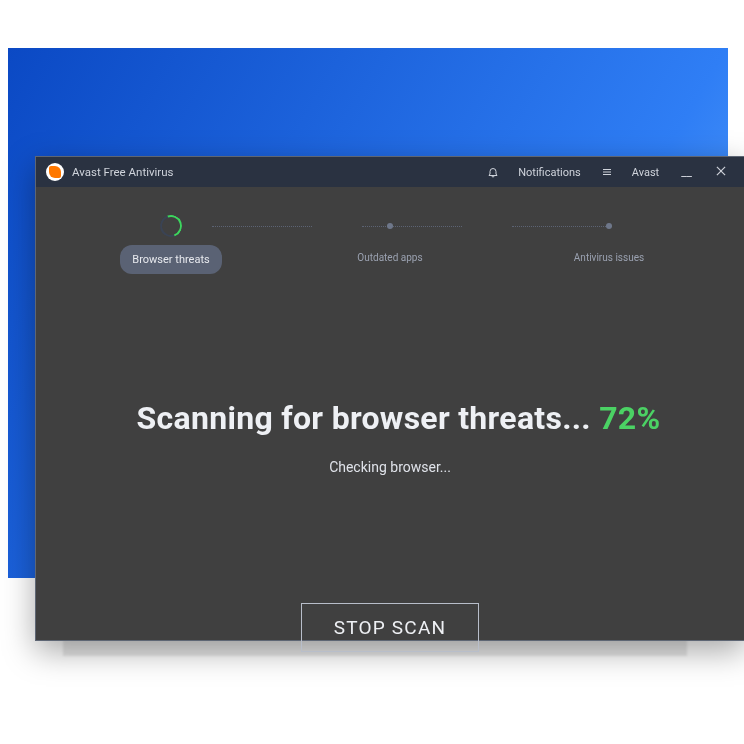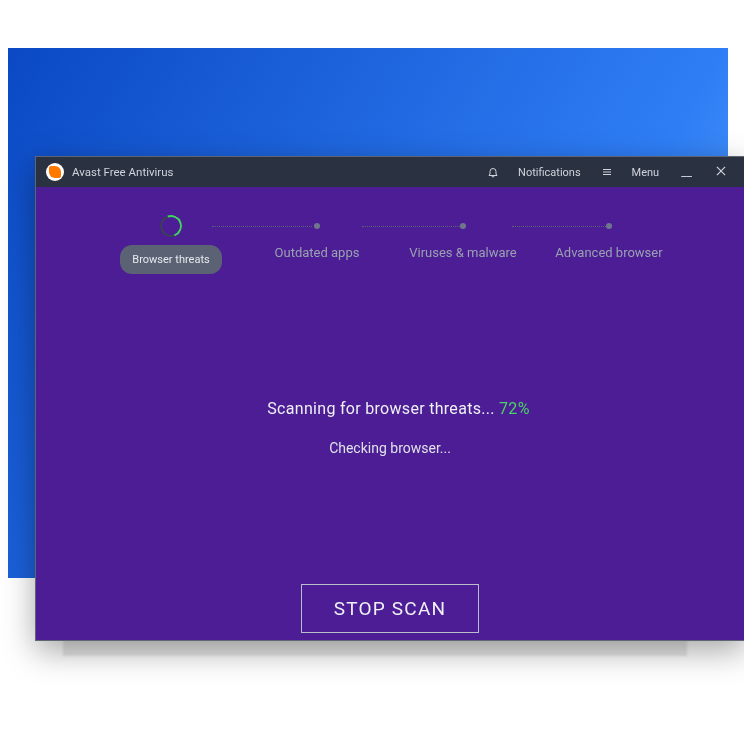--- a/index.html
+++ b/index.html
@@ -1,40 +1,40 @@
 <!DOCTYPE html>
 <html><head>
 <meta charset="utf-8">
 <style>
   * { box-sizing: border-box; margin: 0; padding: 0; }
   body { width: 744px; height: 744px; background: #fff; font-family: -apple-system, "Segoe UI", Roboto, Arial, sans-serif; position: relative; overflow: hidden; }
   .bluebg { position: absolute; top: 48px; left: 8px; width: 720px; height: 530px; background: linear-gradient(120deg, #0b49c4 0%, #2f7ef5 70%, #62a9fb 100%); }
   .shadowbar { position: absolute; top: 638px; left: 63px; width: 624px; height: 18px; background: rgba(0,0,0,0.09); filter: blur(1px);}
-  .appwin { position: absolute; top: 156px; left: 35px; width: 710px; height: 485px; background: #4c1d95; border: 1px solid #5e6674; box-shadow: 0 10px 30px rgba(0,0,0,0.35); color: #fff; }
+  .appwin { position: absolute; top: 156px; left: 35px; width: 710px; height: 485px; background: #404040; border: 1px solid #5e6674; box-shadow: 0 10px 30px rgba(0,0,0,0.35); color: #fff; }
   .titlebar { height: 30px; background: #2a3241; display: flex; align-items: center; padding: 0 10px; font-size: 11px; gap: 8px; }
   .logo { width: 18px; height: 18px; border-radius: 50%; background: #fff; display: flex; align-items: center; justify-content: center; }
   .logo-inner { width: 12px; height: 12px; background: #ff7800; border-radius: 2px 6px 2px 6px; }
   .title-text { color: #cfd3db; font-size: 11.5px; }
   .title-spacer { flex: 1; }
   .hdrbtn { display: flex; align-items: center; gap: 19px; color: #cfd3db; font-size: 11px; padding: 2px 6px; cursor: pointer; }
   .hdricon { width: 12px; height: 12px; display: inline-block; }
   .minbtn { color: #cfd3db; font-size: 12px; padding: 0 8px; cursor: pointer; line-height: 8px; }
   .closebtn { color: #cfd3db; font-size: 14px; padding: 0 6px; cursor: pointer; }
   .stepper { display: flex; justify-content: space-between; align-items: flex-start; padding: 28px 70px 20px 70px; position: relative; }
   .step { display: flex; flex-direction: column; align-items: center; width: 130px; position: relative; }
   .step-ind { width: 22px; height: 22px; display: flex; align-items: center; justify-content: center; margin-bottom: 8px; }
   .dot { width: 6px; height: 6px; border-radius: 50%; background: #6e778a; }
-  .step-label { font-size: 13px; color: #9aa1b0; }
+  .step-label { font-size: 10px; color: #9aa1b0; margin-top: 7px; }
   .step-pill { background: #5a6274; padding: 8px 12px; border-radius: 12px; color: #e7e9ee; font-size: 11px; }
   .connector { position: absolute; top: 39px; height: 1px; border-top: 1px dotted #5c6374; }
   .c1 { left: 176px; width: 100px; }
   .c2 { left: 326px; width: 100px; }
   .c3 { left: 476px; width: 100px; }
   .center { text-align: center; margin-top: 105px; }
-  .scan-line { font-size: 16px; font-weight: 400; color: #eef0f4; letter-spacing: 0.3px; margin-left: 17px; }
+  .scan-line { font-size: 32px; font-weight: 700; color: #eef0f4; letter-spacing: 0.3px; margin-left: 17px; }
   .scan-pct { color: #4bd264; }
   .sub-line { font-size: 14px; color: #dfe2e9; margin-top: 22px; }
   .stopwrap { text-align: center; margin-top: 128px; }
   .stopbtn { display: inline-block; border: 1px solid #b8beca; color: #eef0f4; font-size: 19px; letter-spacing: 1.2px; padding: 12px 32px; cursor: pointer; }
   .spinner { width: 22px; height: 22px; border-radius: 50%; border: 2px solid #3a4354; border-top: 2px solid #3cd65e; border-right: 2px solid #3cd65e; transform: rotate(25deg); }
 </style>
 </head>
 <body>
 
 <div class="bluebg"></div>
@@ -58,21 +58,21 @@
       <span>Notifications</span>
     </span>
     <span class="hdrbtn">
       <span class="hdricon">
         <svg viewBox="0 0 24 24" width="12" height="12" stroke="#cfd3db" stroke-width="2">
             <line x1="4" y1="7" x2="20" y2="7"></line>
             <line x1="4" y1="12" x2="20" y2="12"></line>
             <line x1="4" y1="17" x2="20" y2="17"></line>
           </svg>
       </span>
-      <span>Menu</span>
+      <span>Avast</span>
     </span>
     <span class="minbtn">__</span>
     <span class="closebtn">
       <svg viewBox="0 0 24 24" width="14" height="14" stroke="#cfd3db" stroke-width="2">
           <line x1="5" y1="5" x2="19" y2="19"></line>
           <line x1="19" y1="5" x2="5" y2="19"></line>
         </svg>
     </span>
   </div>
 
@@ -90,27 +90,21 @@
     <div class="step">
       <span class="step-ind">
           <span class="dot"></span>
         </span>
       <span class="step-label">Outdated apps</span>
     </div>
     <div class="step">
       <span class="step-ind">
           <span class="dot"></span>
         </span>
-      <span class="step-label">Viruses &amp; malware</span>
-    </div>
-    <div class="step">
-      <span class="step-ind">
-          <span class="dot"></span>
-        </span>
-      <span class="step-label">Advanced browser</span>
+      <span class="step-label">Antivirus issues</span>
     </div>
   </div>
 
   <div class="center">
     <div class="scan-line">
       <span>Scanning for browser threats... </span><span class="scan-pct">72%</span>
     </div>
     <div class="sub-line">Checking browser...</div>
   </div>
 

